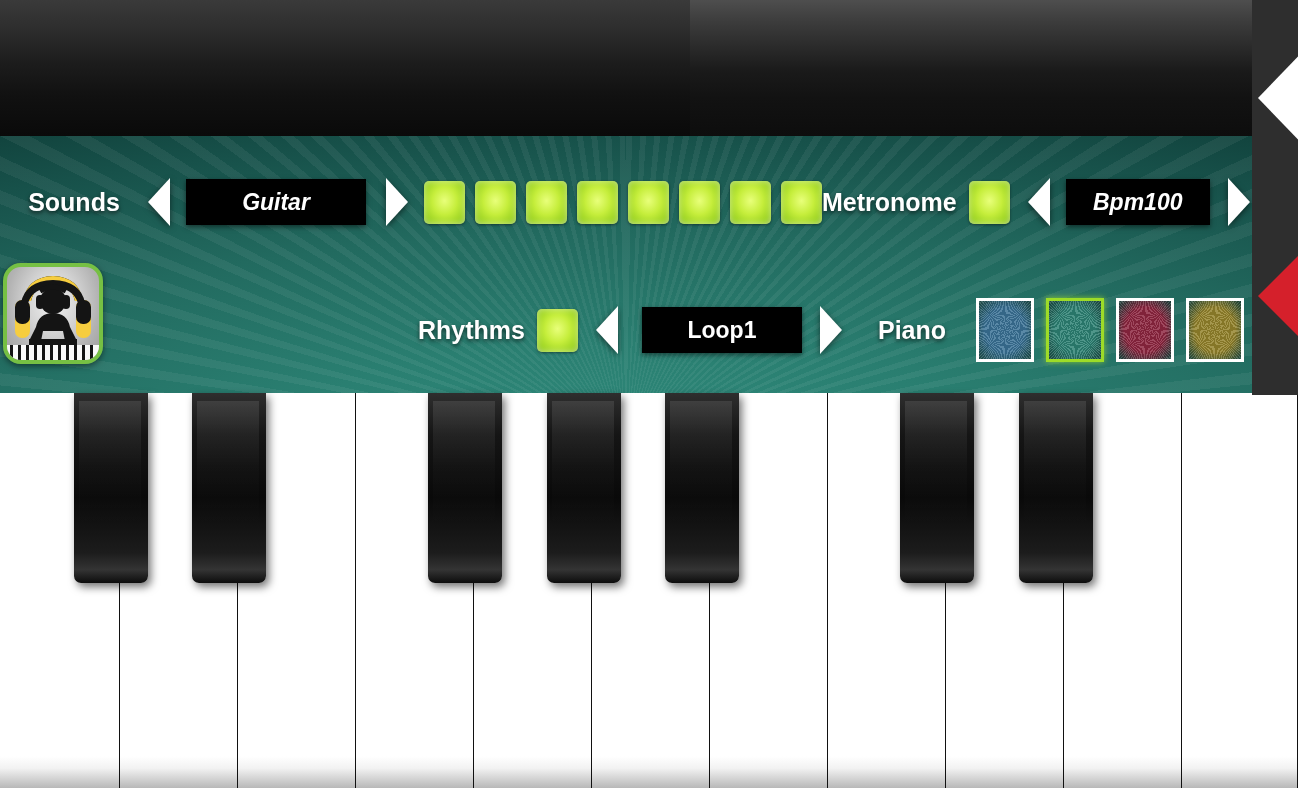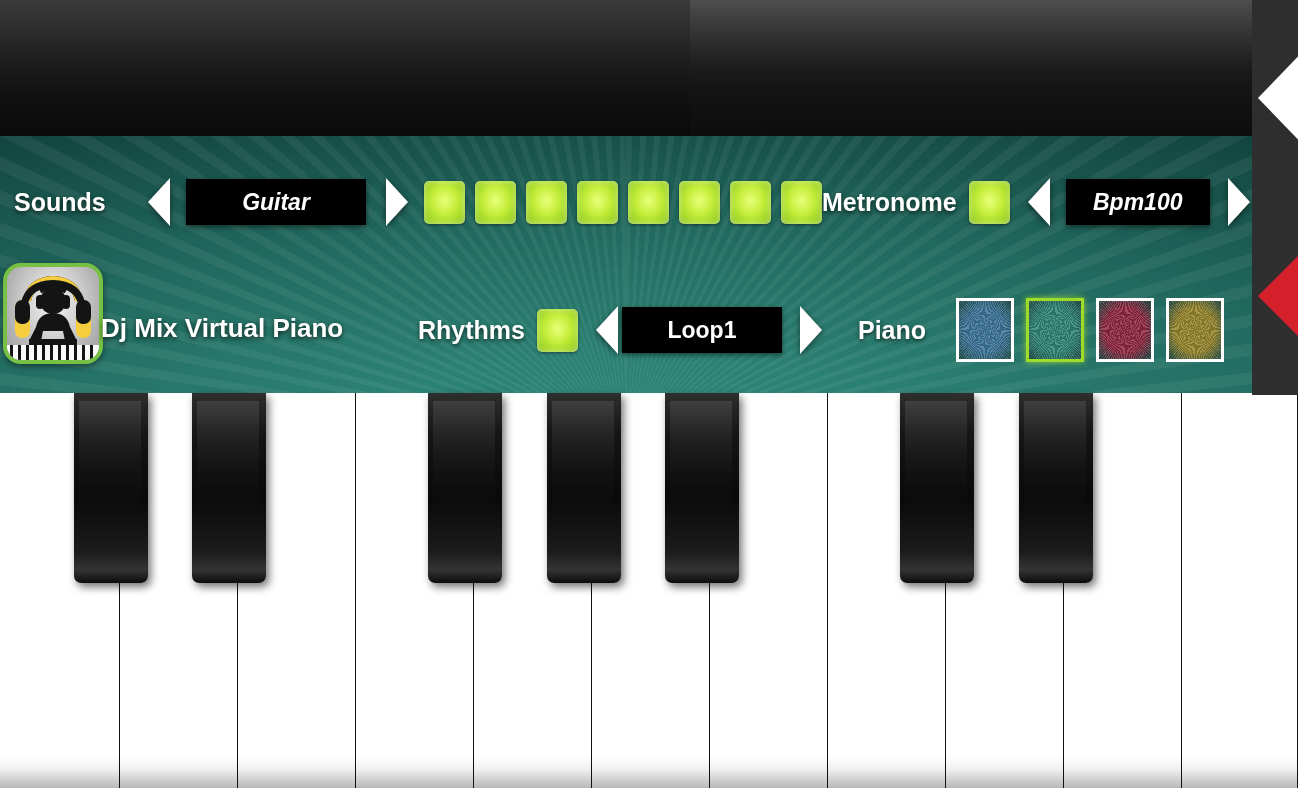--- a/index.html
+++ b/index.html
@@ -187,20 +187,21 @@
   .row { position: absolute; left: 0; width: 1252px; display: flex; align-items: center; }
   .row-sounds  { top: 172px; height: 60px; z-index: 18; }
   .row-rhythms { top: 300px; height: 60px; z-index: 18; }
 
   .panel-label {
     color: #ffffff;
     font-size: 25px;
     font-weight: bold;
     text-shadow: 0 2px 4px rgba(0,0,0,.65);
     white-space: nowrap;
+    text-align: center;
   }
 
   .arrow-left, .arrow-right {
     width: 0; height: 0;
     cursor: pointer;
     filter: drop-shadow(0 2px 3px rgba(0,0,0,.55));
   }
   .arrow-left {
     border-top: 24px solid transparent;
     border-bottom: 24px solid transparent;
@@ -410,27 +411,26 @@
             <rect x="43" y="78" width="3" height="15"></rect>
           <rect x="51" y="78" width="3" height="15"></rect>
             <rect x="59" y="78" width="3" height="15"></rect>
           <rect x="67" y="78" width="3" height="15"></rect>
             <rect x="75" y="78" width="3" height="15"></rect>
           <rect x="83" y="78" width="3" height="15"></rect>
         </g>
       </svg>
     </div>
   </div>
-  <div class="app-title">Dj Mix Virtual Piano</div>
 
   <div class="row row-rhythms">
     <div class="panel-label" style="margin-left:418px;">Rhythms</div>
     <div class="led" style="margin-left:12px;"></div>
     <div class="arrow-left" style="margin-left:18px;"></div>
-    <div class="value-box loop" style="margin-left:4px;">Loop1</div>
+    <div class="value-box loop" style="margin-left:24px;">Loop1</div>
     <div class="arrow-right" style="margin-left:18px;"></div>
     <div class="panel-label" style="margin-left:36px;">Piano</div>
     <div class="theme-swatches" style="margin-left:30px;" id="theme-swatches">
         <div class="swatch" style="background: radial-gradient(rgb(58, 114, 150) 0%, rgb(58, 114, 150) 55%, rgba(0, 0, 0, 0.38) 100%);">
           <div class="burst"></div>
         </div>
         <div class="swatch selected" style="background: radial-gradient(rgb(45, 130, 116) 0%, rgb(45, 130, 116) 55%, rgba(0, 0, 0, 0.38) 100%);">
           <div class="burst"></div>
         </div>
         <div class="swatch" style="background: radial-gradient(rgb(142, 38, 64) 0%, rgb(142, 38, 64) 55%, rgba(0, 0, 0, 0.38) 100%);">

